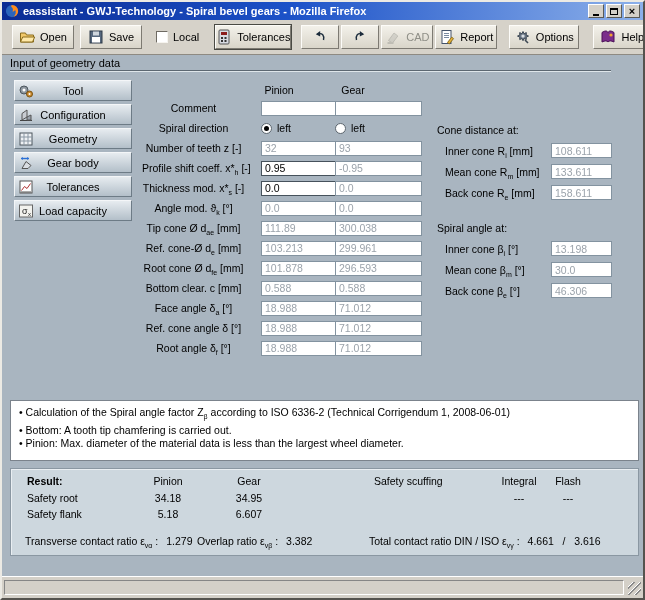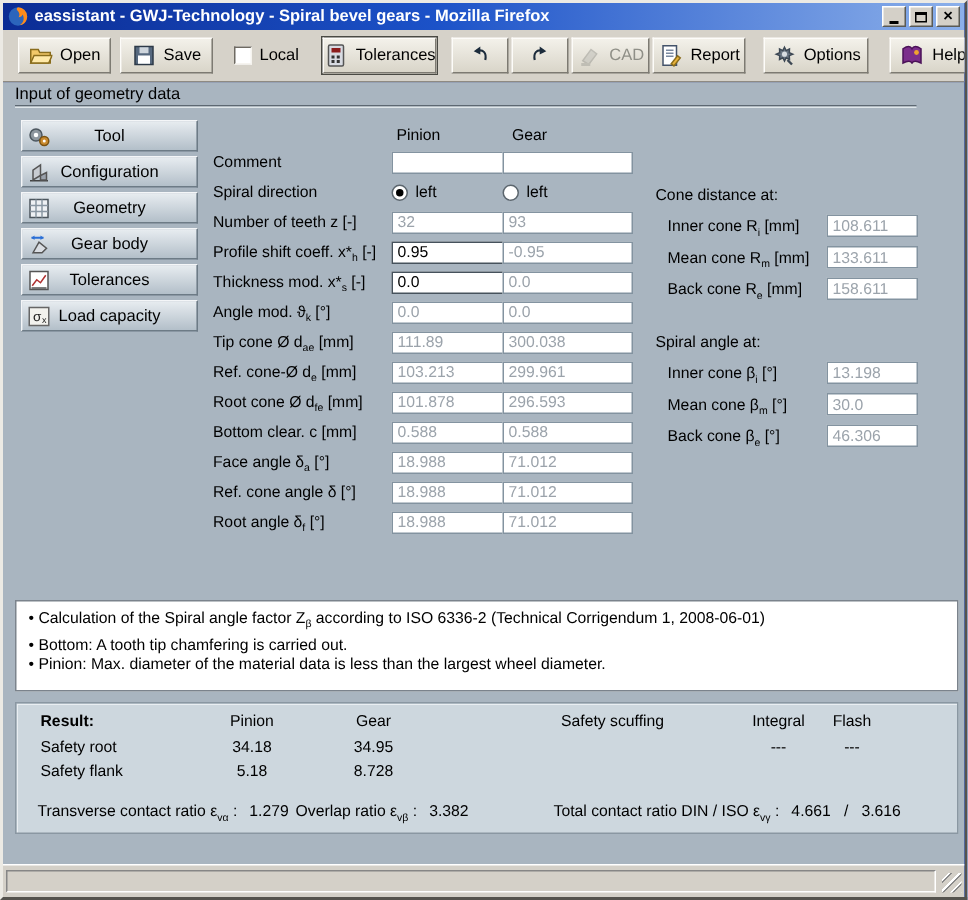--- a/index.html
+++ b/index.html
@@ -1,20 +1,20 @@
 <!DOCTYPE html>
 <html><head>
 <meta charset="utf-8">
 <style>
   * { box-sizing: border-box; margin: 0; padding: 0; }
   html,body { width:645px; height:600px; }
   body { font-family:"Liberation Sans", sans-serif; font-size:11px; color:#000; }
 
   .window { width:645px; height:600px; border:2px solid; border-color:#eceae4 #55534e #55534e #eceae4;
-            background:#1d4ed8; display:flex; flex-direction:column; overflow:hidden; }
+            background:#0f766e; display:flex; flex-direction:column; overflow:hidden; }
 
   
   .titlebar { height:18px; flex:0 0 18px; background:linear-gradient(90deg,#0b2c94 0%,#1c52c8 45%,#8cb0ea 100%);
               display:flex; align-items:center; padding:0 3px; gap:4px; }
   .titlebar .app-icon { width:14px; height:14px; flex:0 0 14px; }
   .title-text { flex:1; color:#fff; font-weight:bold; font-size:11px; white-space:nowrap; overflow:hidden; }
   .winbtns { display:flex; gap:2px; }
   .winbtn { width:16px; height:14px; background:#d4d0c8; border:1px solid; border-color:#fff #5a5a55 #5a5a55 #fff;
             display:flex; align-items:center; justify-content:center; font-size:9px; font-weight:bold; cursor:pointer; }
   .glyph-min { width:6px; height:2px; background:#000; margin-top:7px; }
@@ -43,21 +43,21 @@
   .sidebar { position:absolute; left:12px; top:25px; width:118px; }
   .side-btn { height:21px; margin-bottom:3px; position:relative; display:flex; align-items:center; justify-content:center;
               background:linear-gradient(180deg,#e7ecf0,#b3bfc9); border:1px solid;
               border-color:#f4f6f8 #6d7b86 #6d7b86 #f4f6f8; font-size:11px; cursor:pointer; }
   .side-btn .sicon { position:absolute; left:3px; top:2px; width:16px; height:16px; }
 
   .col-head { position:absolute; top:29px; width:68px; text-align:center; font-size:10.5px; }
 
   .form-rows { position:absolute; left:140px; top:43px; }
   .frow { height:20px; display:flex; align-items:center; }
-  .flabel { width:103px; white-space:nowrap; overflow:visible; }
+  .flabel { width:103px; white-space:nowrap; overflow:visible;text-align:center; }
   sub { font-size:7px; line-height:0; }
   .fcell { width:68px; margin-right:6px; display:flex; align-items:center;padding-left:16px; }
   input.fld { width:87px; height:15px; border:1px solid #8393a0; font-size:10.5px; padding:0 3px;
               font-family:"Liberation Sans", sans-serif; background:#fff; color:#000; }
   input.fld.ro { color:#9ba3ab; }
   input.fld.edit { border:1px solid #46525c; }
   .rdo { width:11px; height:11px; border-radius:50%; border:1px solid #5c666e; background:#fff;
          margin-right:5px; position:relative; flex:0 0 11px; cursor:pointer; }
   .rdo.sel::after { content:''; position:absolute; left:2px; top:2px; width:5px; height:5px; border-radius:50%; background:#000; }
 
@@ -453,21 +453,21 @@
       <span class="rs c" style="left:478px;top:6px">Integral</span>
       <span class="rs c" style="left:527px;top:6px">Flash</span>
       <div id="res-rows">
           <span class="rs" style="left: 16px; top: 23px;">Safety root</span>
           <span class="rs c" style="left: 127px; top: 23px;">34.18</span>
           <span class="rs c" style="left: 208px; top: 23px;">34.95</span>
           <span class="rs c" style="left: 478px; top: 23px;">---</span>
           <span class="rs c" style="left: 527px; top: 23px;">---</span>
           <span class="rs" style="left: 16px; top: 39px;">Safety flank</span>
           <span class="rs c" style="left: 127px; top: 39px;">5.18</span>
-          <span class="rs c" style="left: 208px; top: 39px;">8.728</span>
+          <span class="rs c" style="left: 208px; top: 39px;">6.607</span>
         </div>
       <div id="ratio-rows">
           <div class="ratio" style="left: 14px;">
             <span>Transverse contact ratio ε<sub>vα</sub> :</span>
             <span class="rv">1.279</span>
           </div>
           <div class="ratio" style="left: 186px;">
             <span>Overlap ratio ε<sub>vβ</sub> :</span>
             <span class="rv">3.382</span>
           </div>

